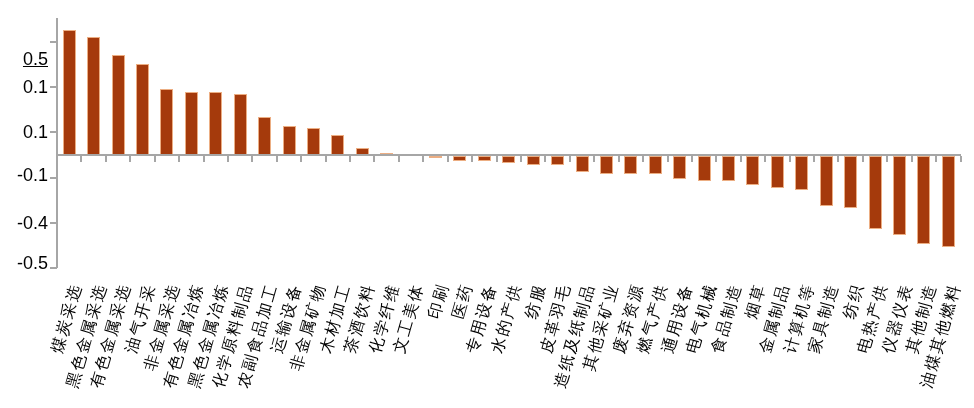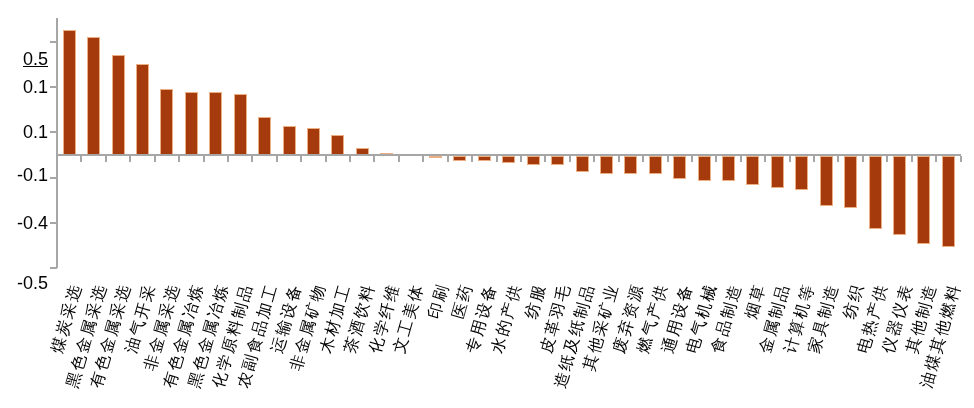--- a/index.html
+++ b/index.html
@@ -23,21 +23,21 @@
     <div class="ylab" style="left: 2px; top: 49px; text-decoration: underline;">0.5</div>
     <div class="tick" style="left: 50px; top: 86px; width: 7px; height: 2px;"></div>
     <div class="ylab" style="left: 2px; top: 77px;">0.1</div>
     <div class="tick" style="left: 50px; top: 131.3px; width: 7px; height: 2px;"></div>
     <div class="ylab" style="left: 2px; top: 122px;">0.1</div>
     <div class="tick" style="left: 50px; top: 176.7px; width: 7px; height: 2px;"></div>
     <div class="ylab" style="left: 2px; top: 165px;">-0.1</div>
     <div class="tick" style="left: 50px; top: 221.9px; width: 7px; height: 2px;"></div>
     <div class="ylab" style="left: 2px; top: 212.9px;">-0.4</div>
     <div class="tick" style="left: 50px; top: 267.3px; width: 7px; height: 2px;"></div>
-    <div class="ylab" style="left: 2px; top: 273px;">-0.5</div>
+    <div class="ylab" style="left: 2px; top: 253px;">-0.5</div>
     <div class="tick" style="left: 56px; top: 156px; width: 2px; height: 6px;"></div>
     <div class="tick" style="left: 80.4px; top: 156px; width: 2px; height: 6px;"></div>
     <div class="tick" style="left: 104.8px; top: 156px; width: 2px; height: 6px;"></div>
     <div class="tick" style="left: 129.3px; top: 156px; width: 2px; height: 6px;"></div>
     <div class="tick" style="left: 153.7px; top: 156px; width: 2px; height: 6px;"></div>
     <div class="tick" style="left: 178.1px; top: 156px; width: 2px; height: 6px;"></div>
     <div class="tick" style="left: 202.5px; top: 156px; width: 2px; height: 6px;"></div>
     <div class="tick" style="left: 226.9px; top: 156px; width: 2px; height: 6px;"></div>
     <div class="tick" style="left: 251.4px; top: 156px; width: 2px; height: 6px;"></div>
     <div class="tick" style="left: 275.8px; top: 156px; width: 2px; height: 6px;"></div>

